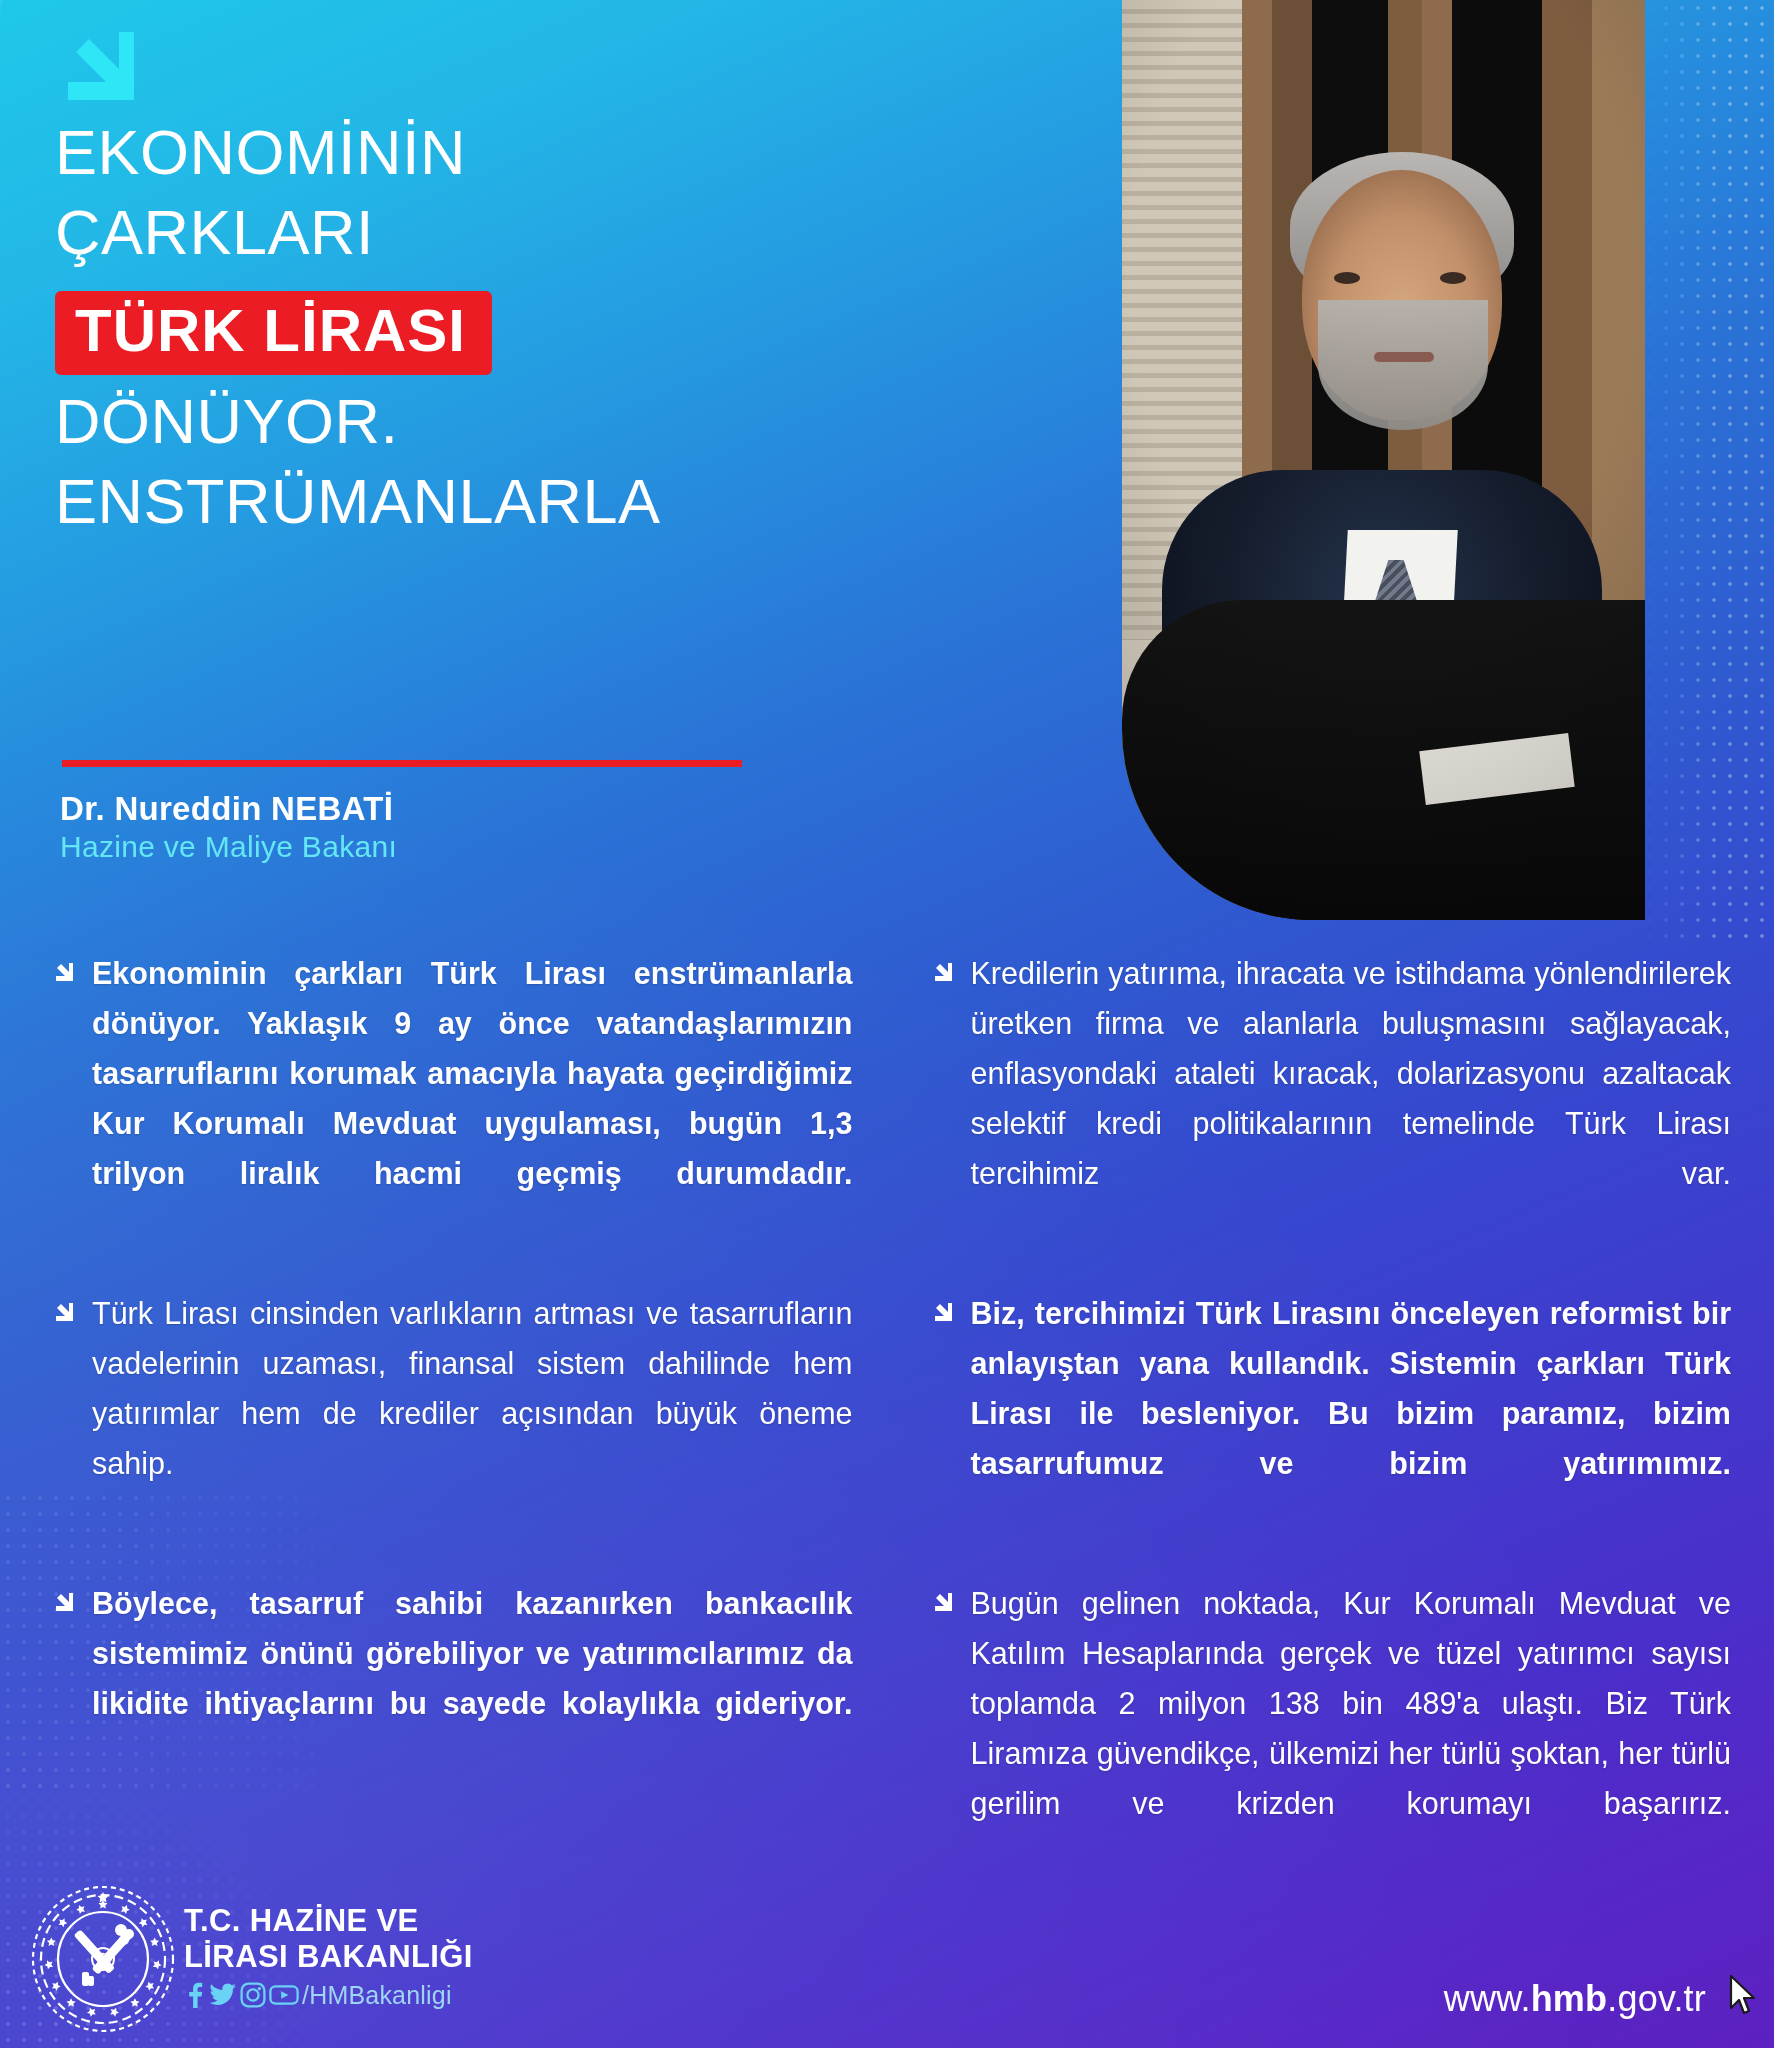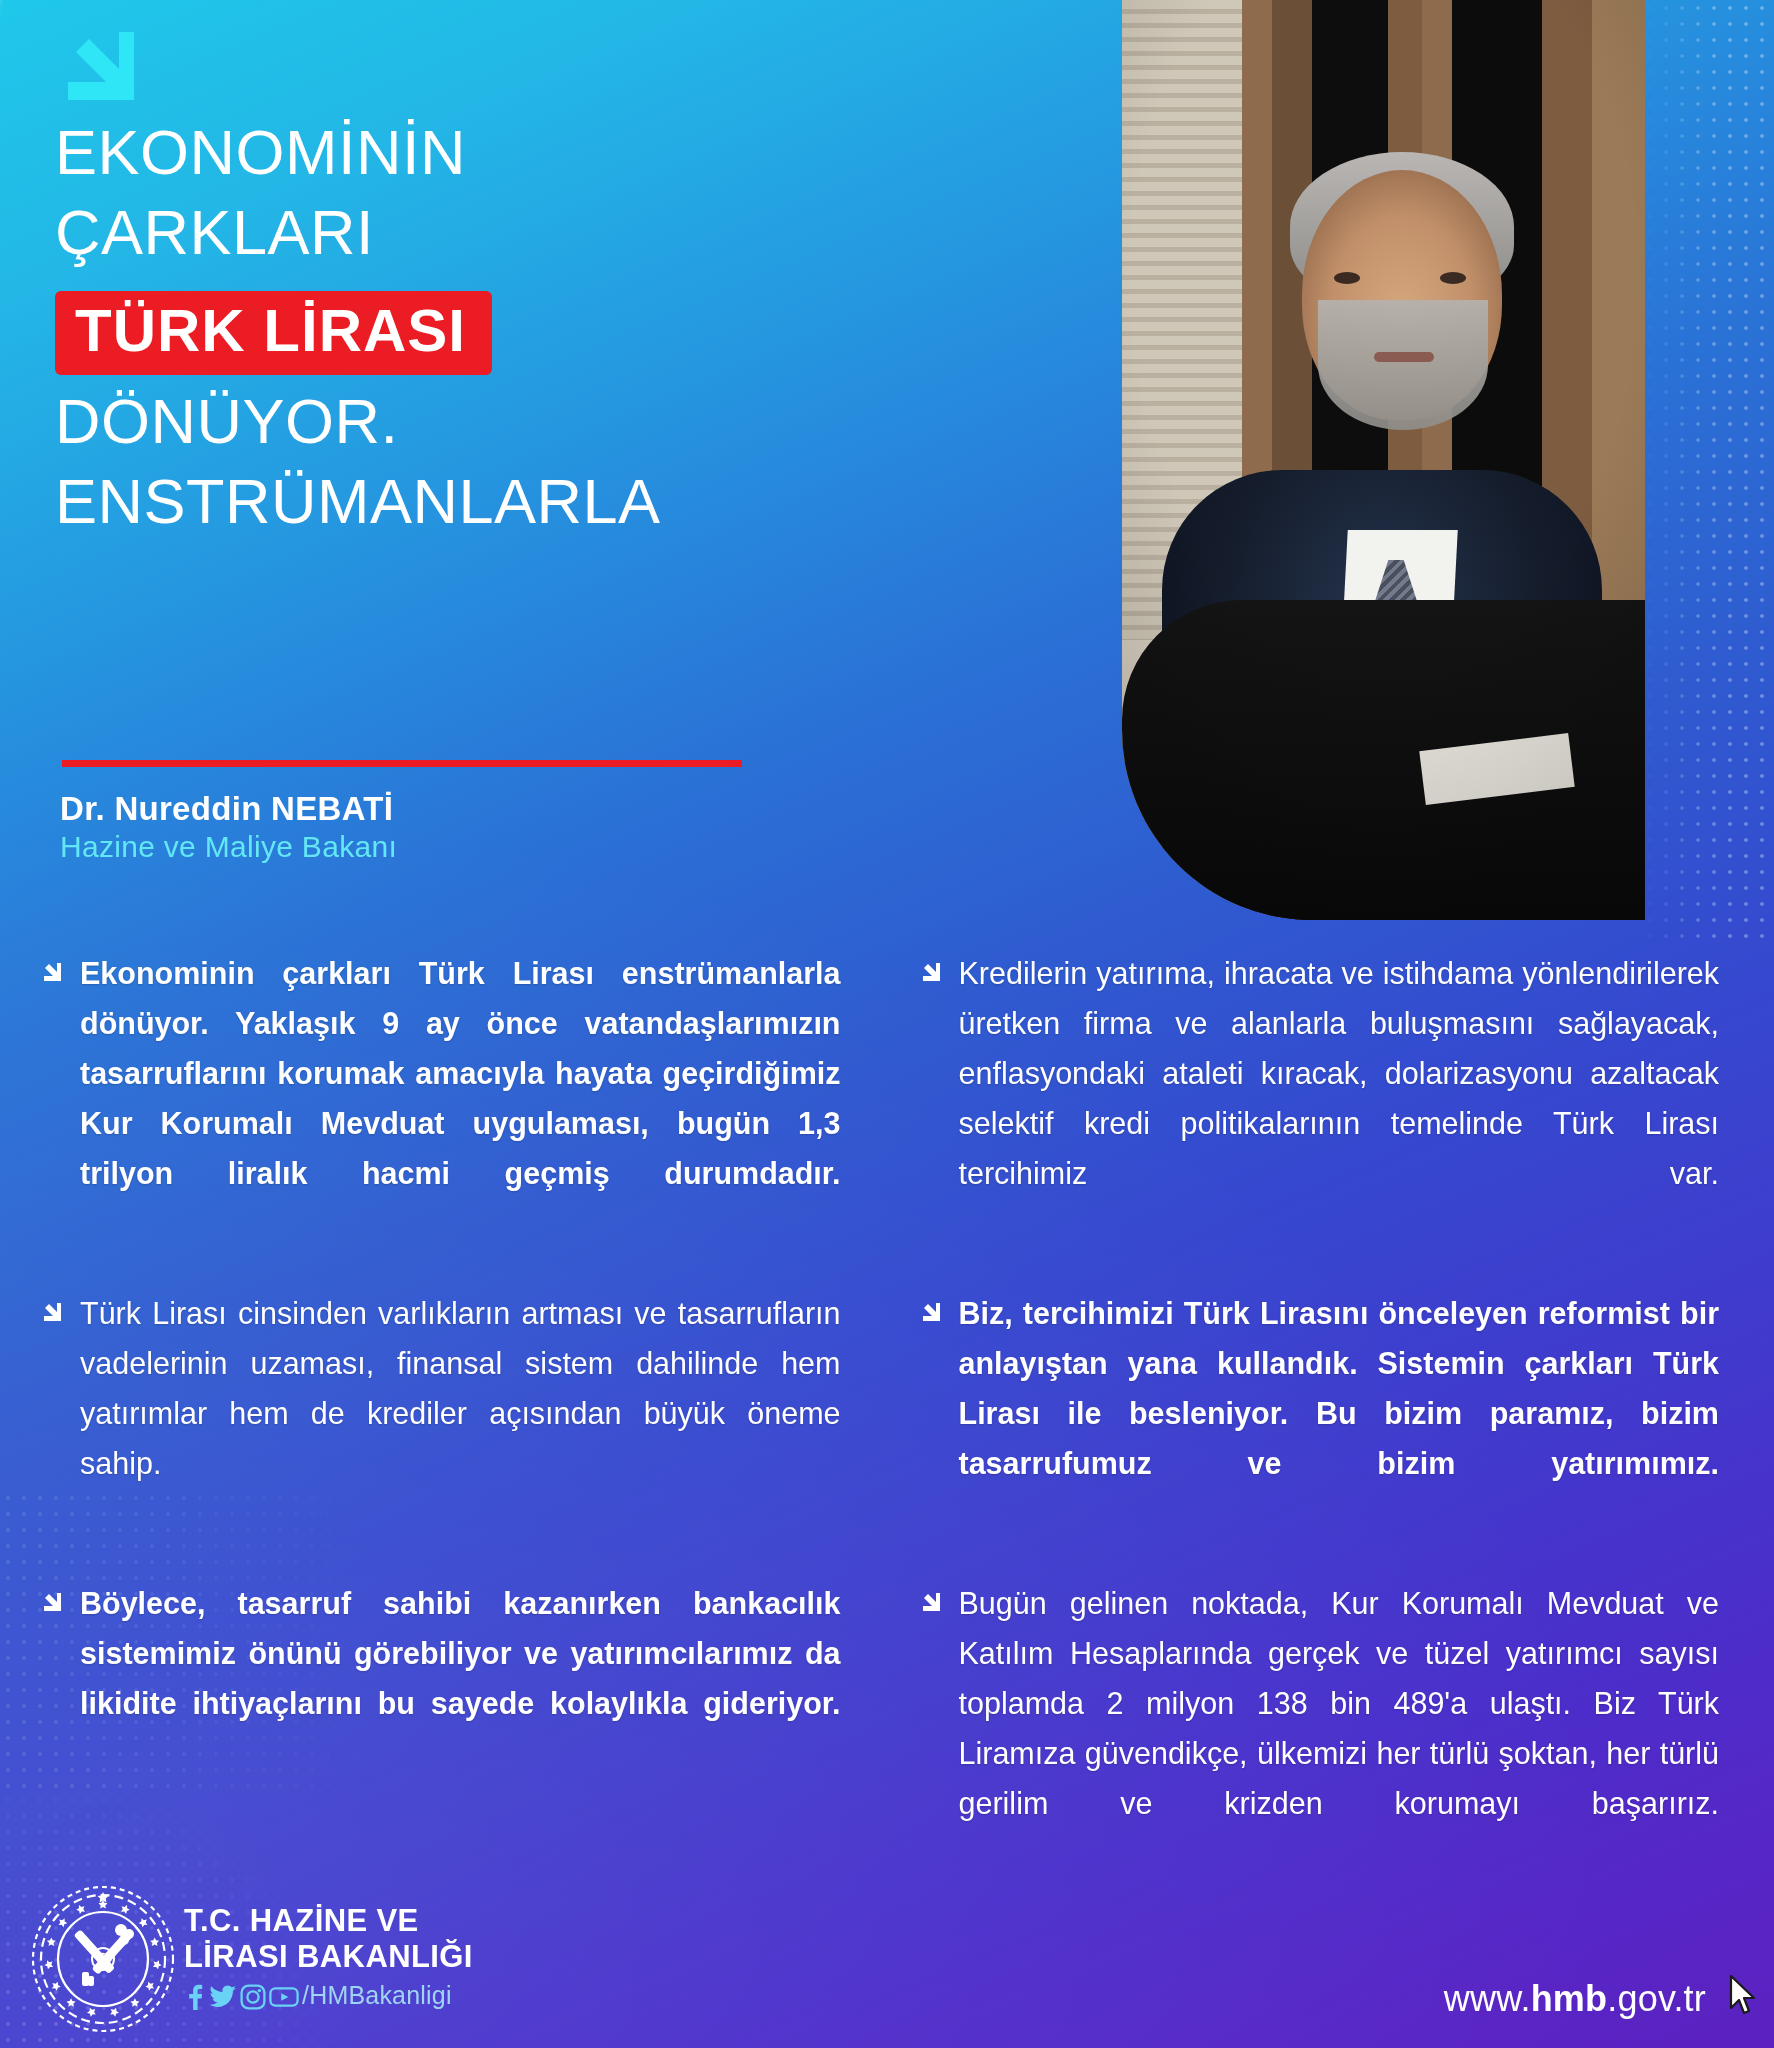--- a/index.html
+++ b/index.html
@@ -124,40 +124,40 @@
     background:#111;transform:rotate(18deg);border-radius:6px;}
   .ph-michead{position:absolute;left:380px;top:588px;width:58px;height:80px;
     background:repeating-linear-gradient(45deg,#5a5a5a 0 3px,#2c2c2c 3px 6px);
     border-radius:28px;transform:rotate(18deg);}
   .ph-paper{position:absolute;left:300px;top:742px;width:150px;height:54px;
     background:#eae7df;transform:rotate(-7deg);}
   .ph-vig{position:absolute;inset:0;
     background:radial-gradient(120% 100% at 50% 30%, transparent 40%, rgba(0,0,0,.35) 100%);}
 
   
-  .cols{position:absolute;left:0;top:948px;width:1759px;display:flex;gap:78px;
+  .cols{position:absolute;left:12px;top:948px;width:1759px;display:flex;gap:78px;
         padding:0 40px;box-sizing:border-box;}
   .col{width:806px;}
   .bullet{display:flex;margin-bottom:40px;}
   .b-icon{flex:0 0 auto;width:40px;padding-top:12px;}
   .b-text{
     color:#ffffff;font-size:30.5px;line-height:50px;
     text-align:justify;text-justify:inter-word;
     text-shadow:0 1px 2px rgba(0,0,0,.18);
   }
   .b-text.bold{font-weight:700;}
   .b-text.reg{font-weight:400;}
   .b-text:after{content:"";display:inline-block;width:100%;}
 
   
   .footer-logo{position:absolute;left:28px;bottom:14px;display:flex;align-items:center;}
   .seal{width:150px;height:150px;flex:0 0 auto;}
   .fl-txt{margin-left:6px;padding-bottom:6px;}
   .fl-l1,.fl-l2{color:#fff;font-weight:800;font-size:31px;line-height:36px;letter-spacing:.4px;}
-  .social{display:flex;align-items:flex-end;margin-top:6px;gap:3px;}
+  .social{display:flex;align-items:center;margin-top:6px;gap:3px;}
   .social svg{display:block;}
   .handle{color:#9fd4f2;font-size:25px;letter-spacing:.2px;}
 
   .site{position:absolute;right:68px;bottom:28px;color:#fff;font-size:36px;letter-spacing:.2px;}
   .site b{font-weight:800;}
 
   .cursor{position:absolute;left:1728px;top:1974px;width:30px;height:44px;}
 </style>
 </head>
 <body>

